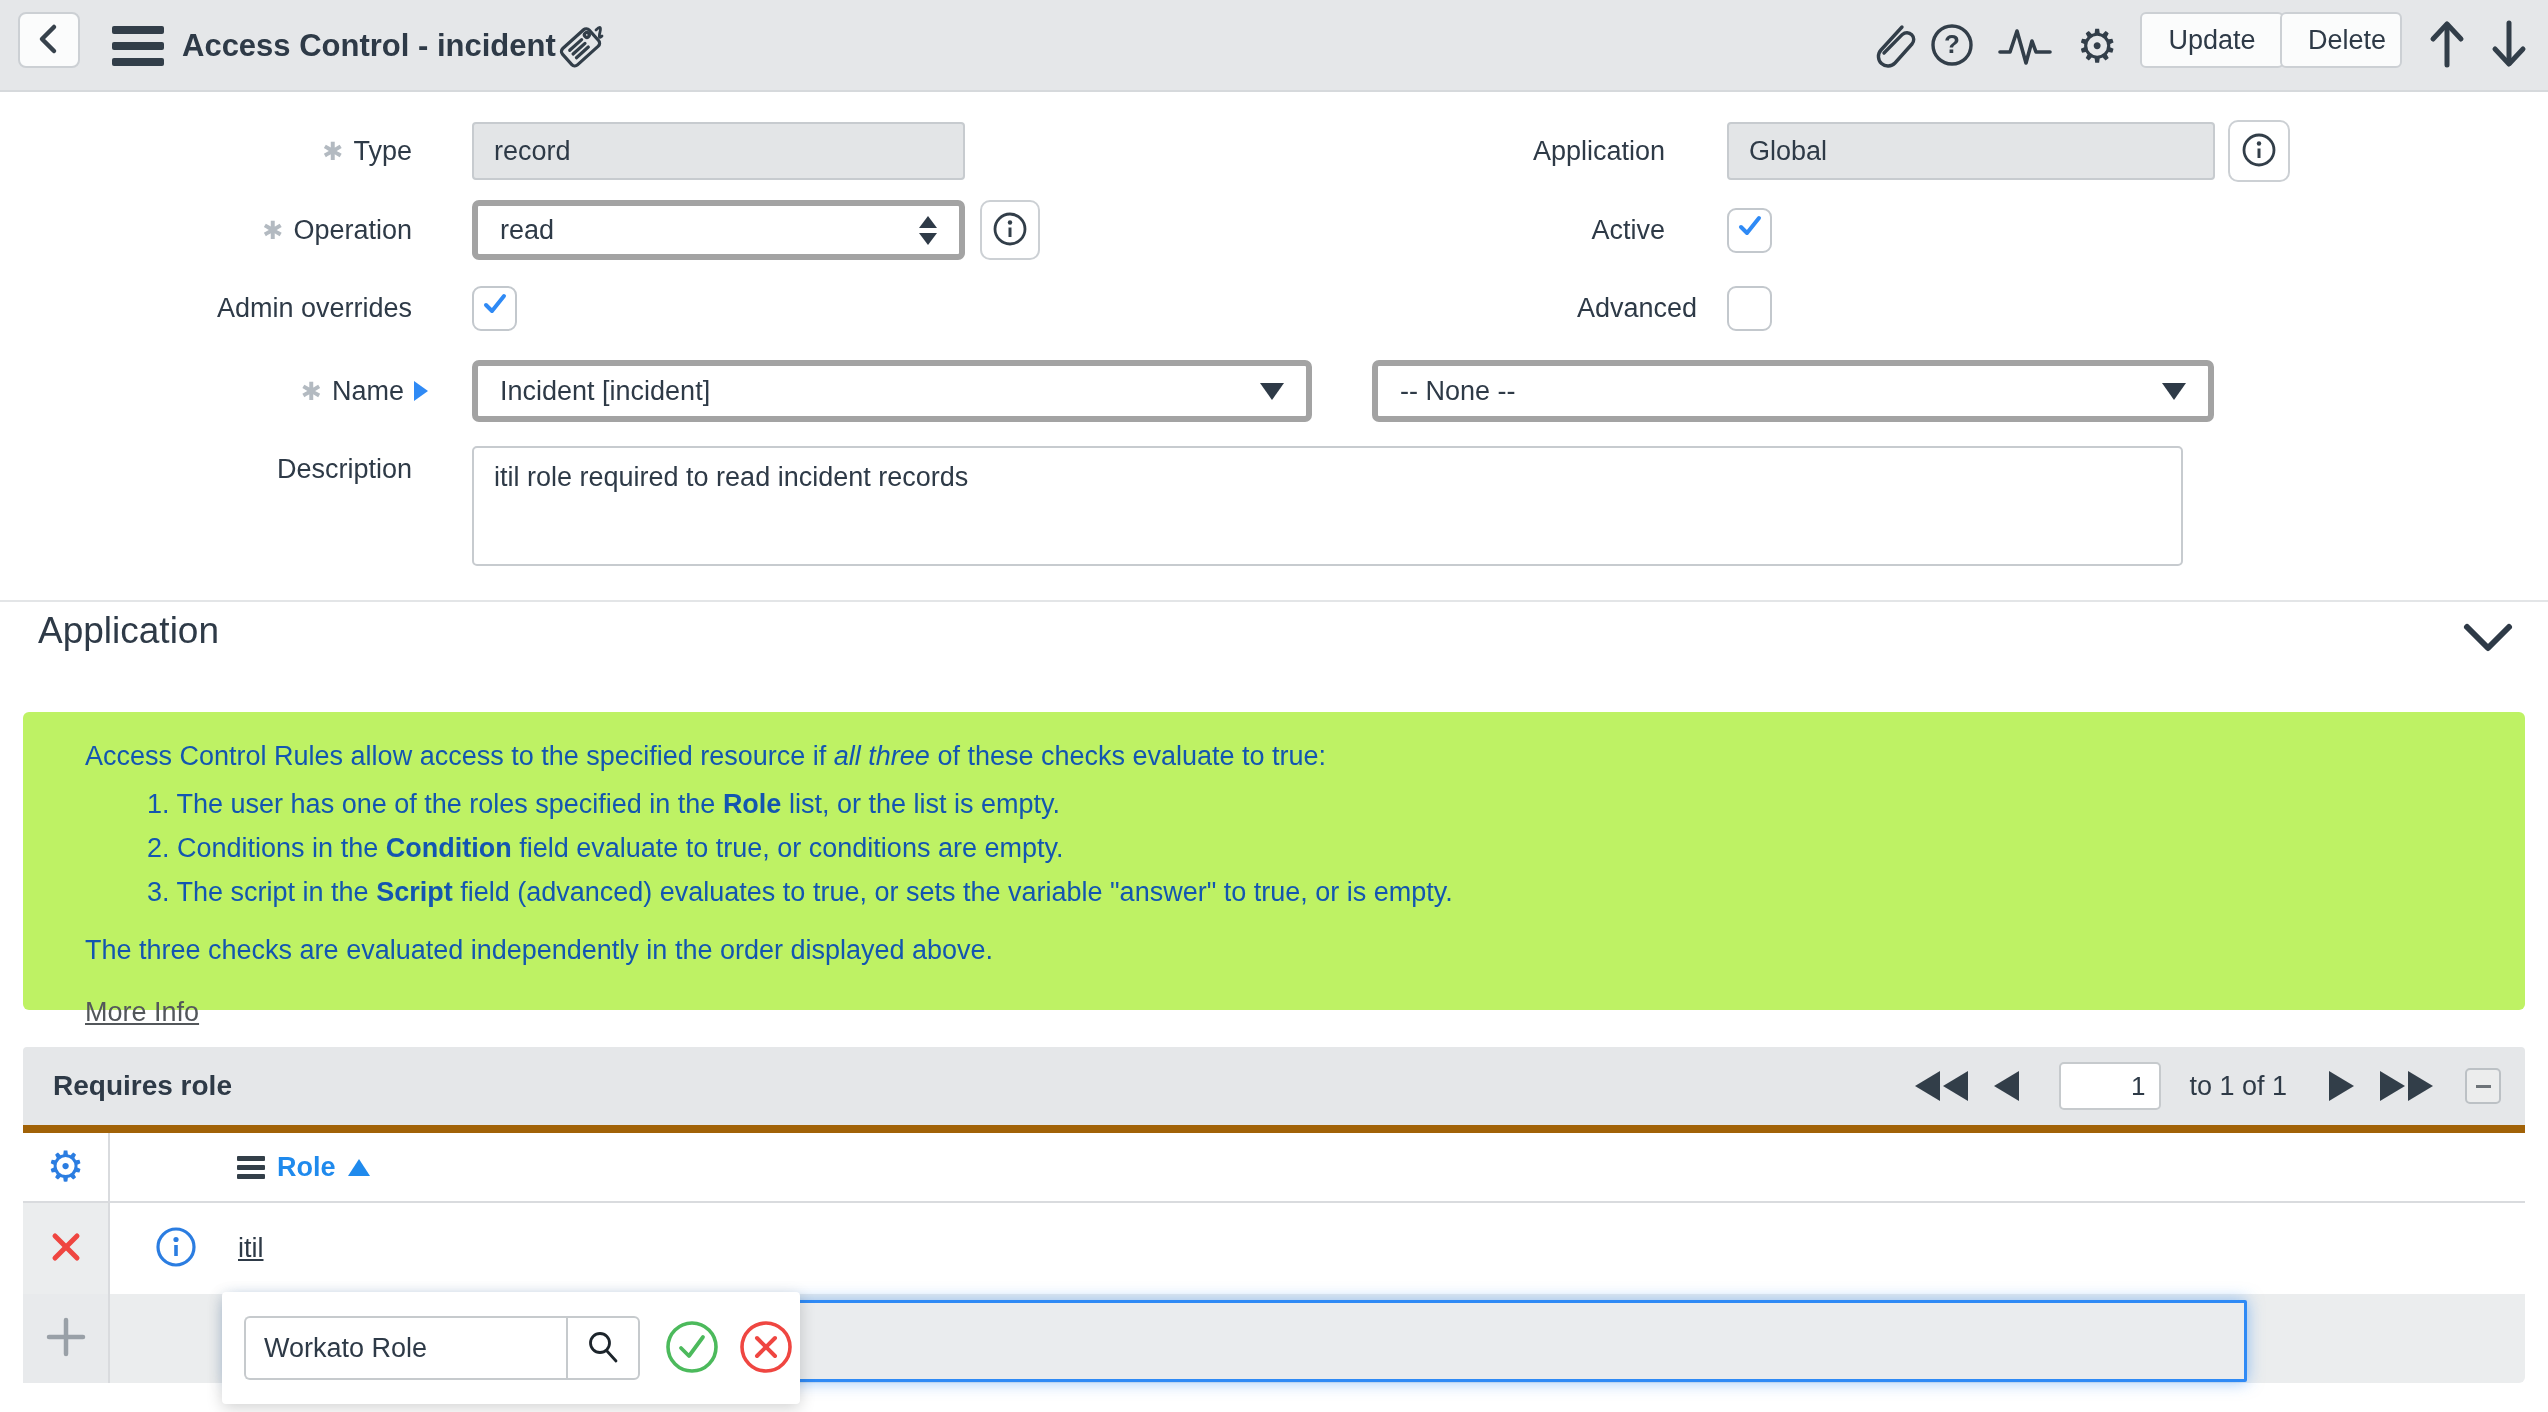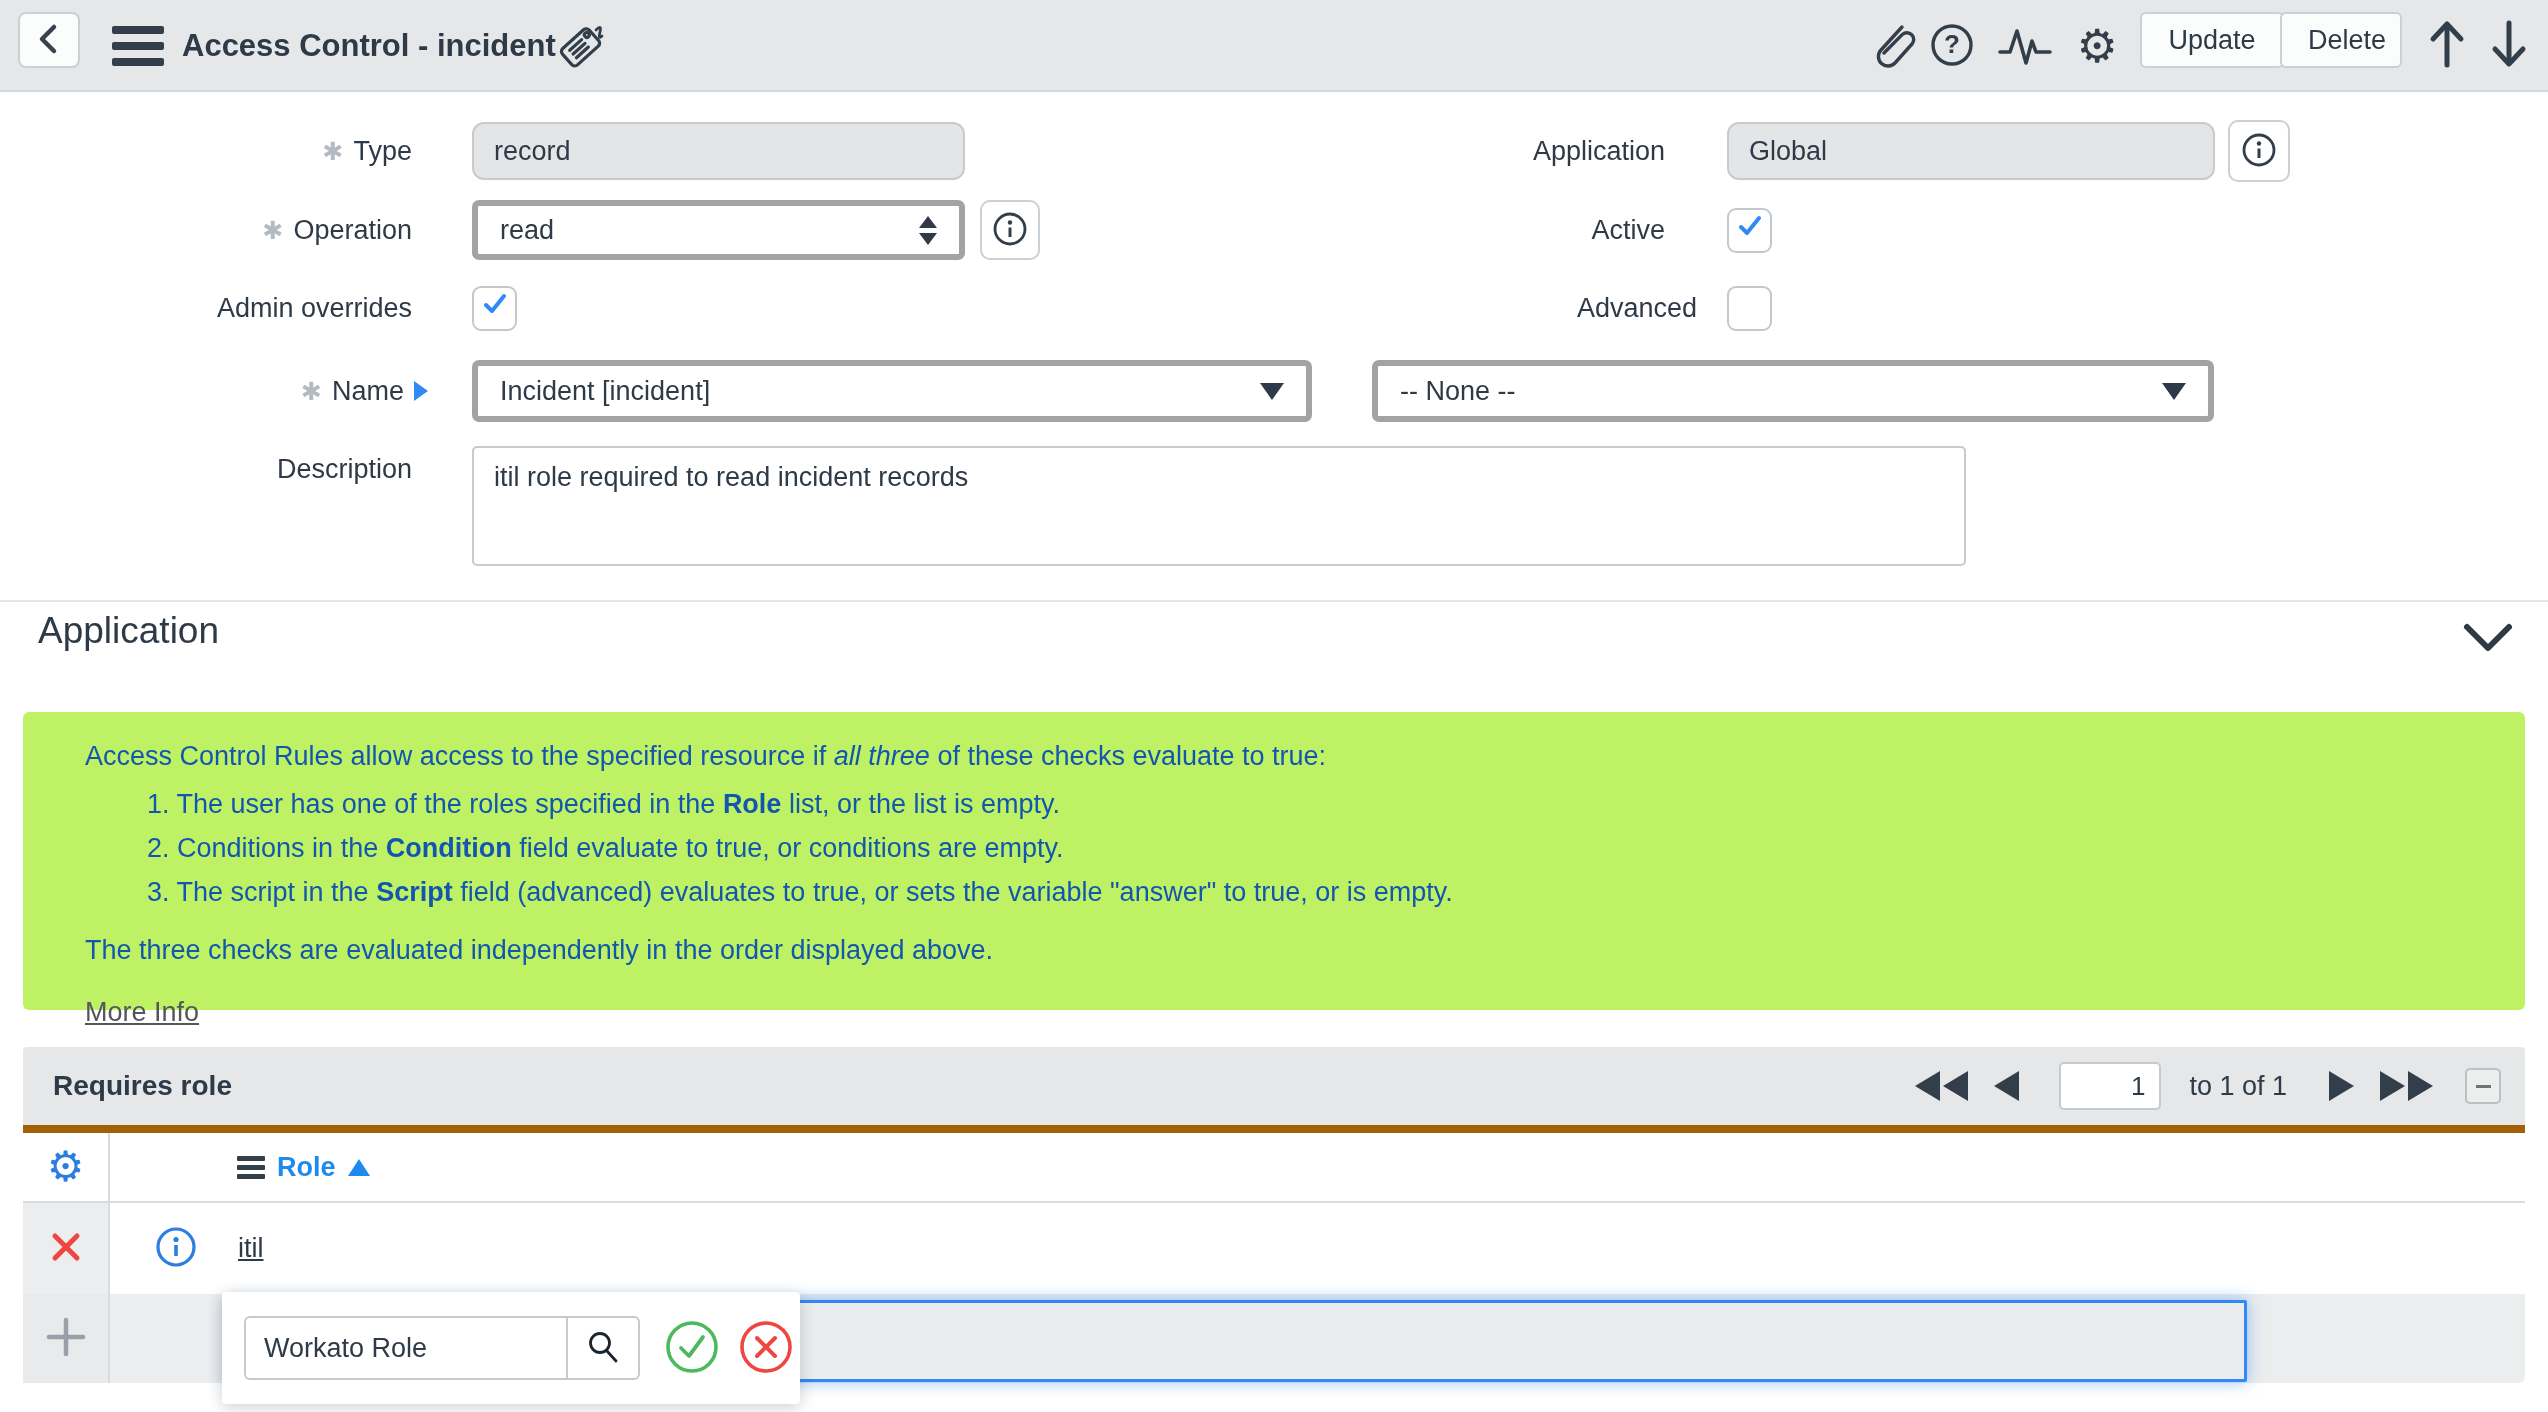--- a/index.html
+++ b/index.html
@@ -19,21 +19,21 @@
   .burger { left:112px; top:26px; width:52px; height:40px; display:flex; flex-direction:column; justify-content:space-between; cursor:pointer; }
   .burger span { display:block; height:8px; border-radius:2px; background:#323e49; }
   .title { left:182px; top:0; height:92px; display:flex; align-items:center; font-size:31px; font-weight:bold; color:#2e3a47; }
   .btn { background:#fbfcfc; border:2px solid #ccd0d4; border-radius:6px; height:56px; font-size:27px; color:#2e3a47; font-family:inherit; padding:0 26px; cursor:pointer; }
   .update-btn { left:2140px; top:12px; width:144px; }
   .delete-btn { left:2280px; top:12px; width:122px; }
 
   
   .flabel { position:absolute; width:300px; text-align:right; font-size:27px; color:#2e3a47; display:flex; justify-content:flex-end; align-items:center; gap:10px; }
   .req { color:#b3bac1; font-size:25px; font-family:"DejaVu Sans",sans-serif; }
-  .ro-input { position:absolute; background:#e3e5e7; border:2px solid #c7cbcf; border-radius:12px; display:flex; align-items:center; padding:0 20px; font-size:27px; color:#2e3a47; }
+  .ro-input { position:absolute; background:#e3e5e7; border:2px solid #c7cbcf; border-radius:4px; display:flex; align-items:center; padding:0 20px; font-size:27px; color:#2e3a47; }
   .sel { position:absolute; background:#fff; border:6px solid #a3a3a3; border-radius:7px; display:flex; align-items:center; padding:0 22px; font-size:27px; color:#2e3a47; cursor:pointer; }
   .sel .grow { flex:1; }
   .stepper { display:flex; flex-direction:column; gap:5px; align-items:center; }
   .tri-up-s { width:0; height:0; border-left:9px solid transparent; border-right:9px solid transparent; border-bottom:12px solid #2e3a47; }
   .tri-dn-s { width:0; height:0; border-left:9px solid transparent; border-right:9px solid transparent; border-top:12px solid #2e3a47; }
   .tri-dn { width:0; height:0; border-left:12px solid transparent; border-right:12px solid transparent; border-top:17px solid #2e3a47; }
   .tri-right-blue { width:0; height:0; border-top:10px solid transparent; border-bottom:10px solid transparent; border-left:14px solid #2f8af5; }
   .infobtn { position:absolute; width:62px; height:62px; background:#fff; border:2px solid #ccd0d4; border-radius:10px; display:flex; align-items:center; justify-content:center; cursor:pointer; }
   .checkbox { position:absolute; width:45px; height:45px; background:#fff; border:2px solid #c3c8cd; border-radius:9px; display:flex; align-items:center; justify-content:center; cursor:pointer; }
   .textarea { position:absolute; background:#fff; border:2px solid #c7cbcf; border-radius:5px; padding:14px 20px; font-size:27px; font-family:inherit; color:#2e3a47; resize:none; }
@@ -242,21 +242,21 @@
   <span class="tri-dn"></span>
 </div>
 <div class="sel" style="left:1372px; top:360px; width:842px; height:62px;">
   <span class="grow">-- None --</span>
   <span class="tri-dn"></span>
 </div>
 
 <div class="flabel" style="left:112px; top:452px; height:34px;">
   <span>Description</span>
 </div>
-<textarea class="textarea" style="left: 472px; top: 446px; width: 1494px; height: 120px;">itil role required to read incident records</textarea>
+<textarea class="textarea" style="left: 472px; top: 446px; width: 1711px; height: 120px;">itil role required to read incident records</textarea>
 
 <div class="abs divider"></div>
 <div class="abs def-title">Application</div>
 <span class="abs def-chevron">
   <svg width="52" height="34" viewBox="0 0 52 34">
       <polyline points="5,5 26,26 47,5" fill="none" stroke="#2e3a47" stroke-width="6" stroke-linecap="round" stroke-linejoin="round"></polyline>
     </svg>
 </span>
 
 <div class="abs infobox">

